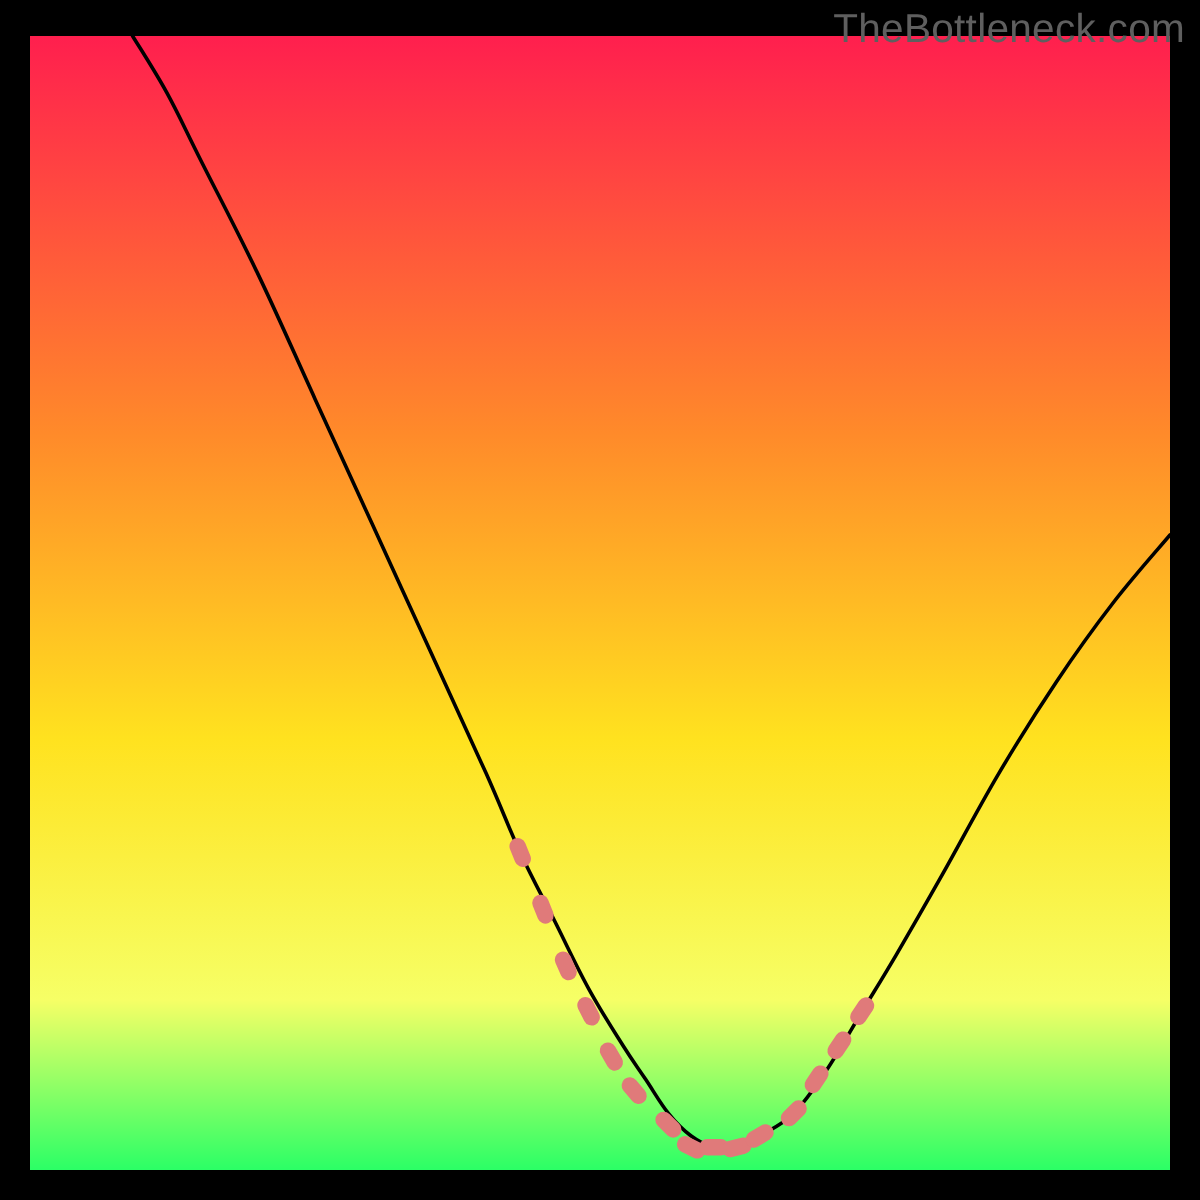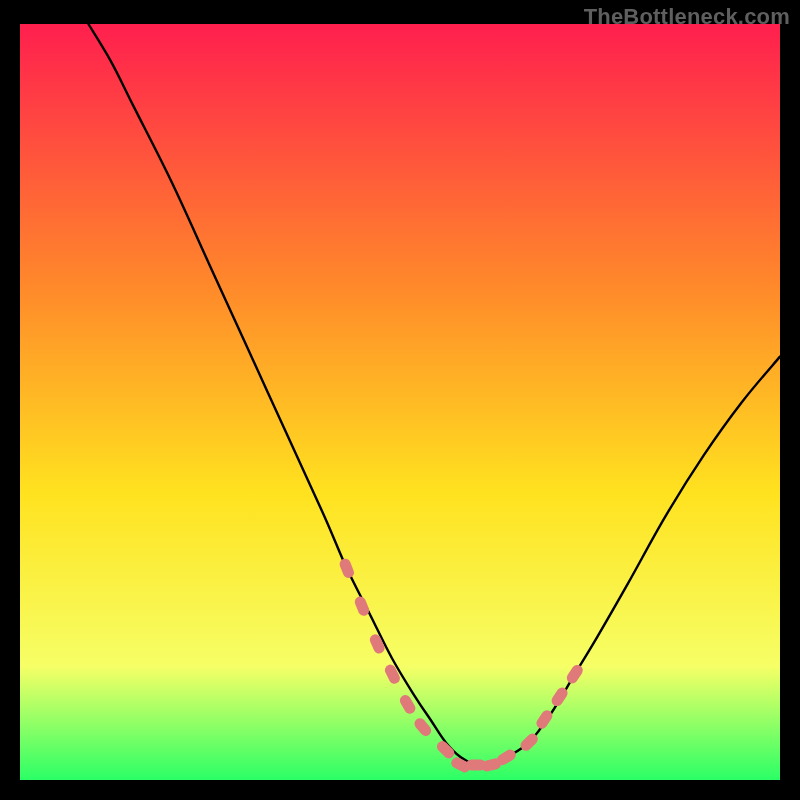--- a/index.html
+++ b/index.html
@@ -15,22 +15,22 @@
     position: relative;
     width: 800px;
     height: 800px;
     background: #000000;
   }
   .watermark {
     position: absolute;
     top: 4px;
     right: 10px;
     color: #5f5f5f;
-    font-size: 22px;
-    font-weight: 700;
+    font-size: 27px;
+    font-weight: 400;
     letter-spacing: 0.2px;
     z-index: 5;
   }
   .plot-area {
     position: absolute;
     left: 20px;
     top: 24px;
     width: 760px;
     height: 756px;
     overflow: hidden;

